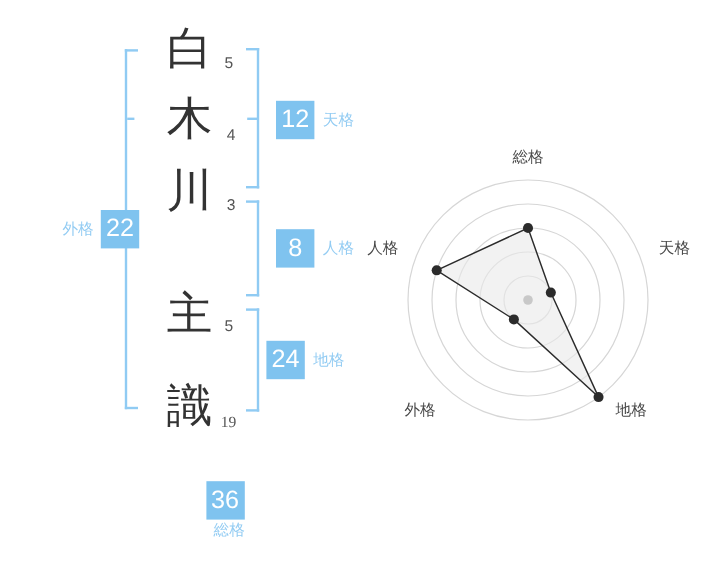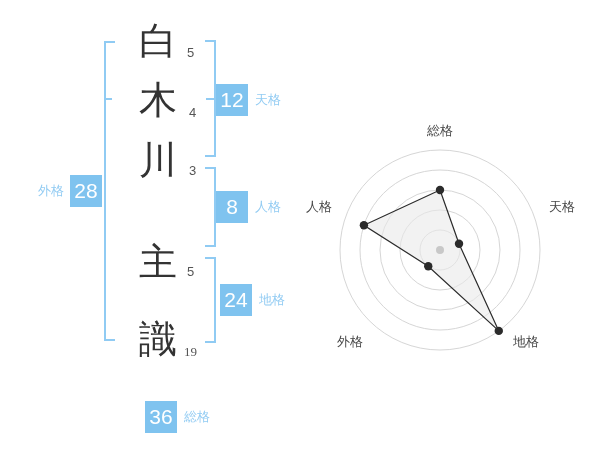--- a/index.html
+++ b/index.html
@@ -28,33 +28,33 @@
   }
   .bracket-right {
     left:205px; width:11px;
     border-right-width:2px; border-top-width:2px; border-bottom-width:2px;
   }
   .br-ten{top:40px;height:117px;} .br-jin{top:167px;height:80px;} .br-chi{top:257px;height:86px;}
   .tick { position:absolute; height:2px; background:#90CBF3; }
   .tick-left-mid { left:106px; top:98px; width:6px; }
   .tick-right-mid { left:206px; top:98px; width:9px; }
   
-  .badge-row { position:absolute; display:flex; align-items:center; }
+  .badge-row { position:absolute; display:flex; align-items:center;margin-left:14px; }
   .badge {
     width:32px; height:32px; background:#7FC3EF; color:#fff;
     display:flex; align-items:center; justify-content:center;
     font-size:21px; line-height:32px; flex:0 0 auto;
   }
   .badge-label { font-size:13px; color:#93CCF3; white-space:nowrap; }
   .row-gai { left:38px; top:175px; height:32px; }
   .row-gai .badge-label { margin-right:6px; }
   .row-ten { left:216px; top:84px;  height:32px; }
   .row-jin { left:216px; top:191px; height:32px; }
-  .row-chi { left:220px; top:284px; height:32px;text-align:right; }
-  .row-sou { left:145px; top:401px; height:32px; }
+  .row-chi { left:208px; top:284px; height:32px;text-align:right; }
+  .row-sou { left:157px; top:401px; height:32px;flex-direction:column; }
   .badge-row .badge + .badge-label { margin-left:7px; }
   
   .radar-svg { position:absolute; left:300px; top:100px; width:300px; height:290px; }
   .radar-label {
     position:absolute; width:40px; text-align:center;
     font-size:13px; color:#484848; line-height:13px;
   }
   .rl-sou{left:420px;top:124px;} .rl-ten{left:542px;top:200px;}
   .rl-jin{left:299px;top:200px;} .rl-gai{left:330px;top:335px;} .rl-chi{left:506px;top:335px;}
 </style>
@@ -77,21 +77,21 @@
 
   <div class="bracket bracket-left"></div>
   <div class="tick tick-left-mid"></div>
   <div class="bracket bracket-right br-ten"></div>
   <div class="tick tick-right-mid"></div>
   <div class="bracket bracket-right br-jin"></div>
   <div class="bracket bracket-right br-chi"></div>
 
   <div class="badge-row row-gai">
     <span class="badge-label">外格</span>
-    <span class="badge">28</span>
+    <span class="badge">22</span>
   </div>
   <div class="badge-row row-ten">
     <span class="badge">12</span>
     <span class="badge-label">天格</span>
   </div>
   <div class="badge-row row-jin">
     <span class="badge">8</span>
     <span class="badge-label">人格</span>
   </div>
   <div class="badge-row row-chi">

